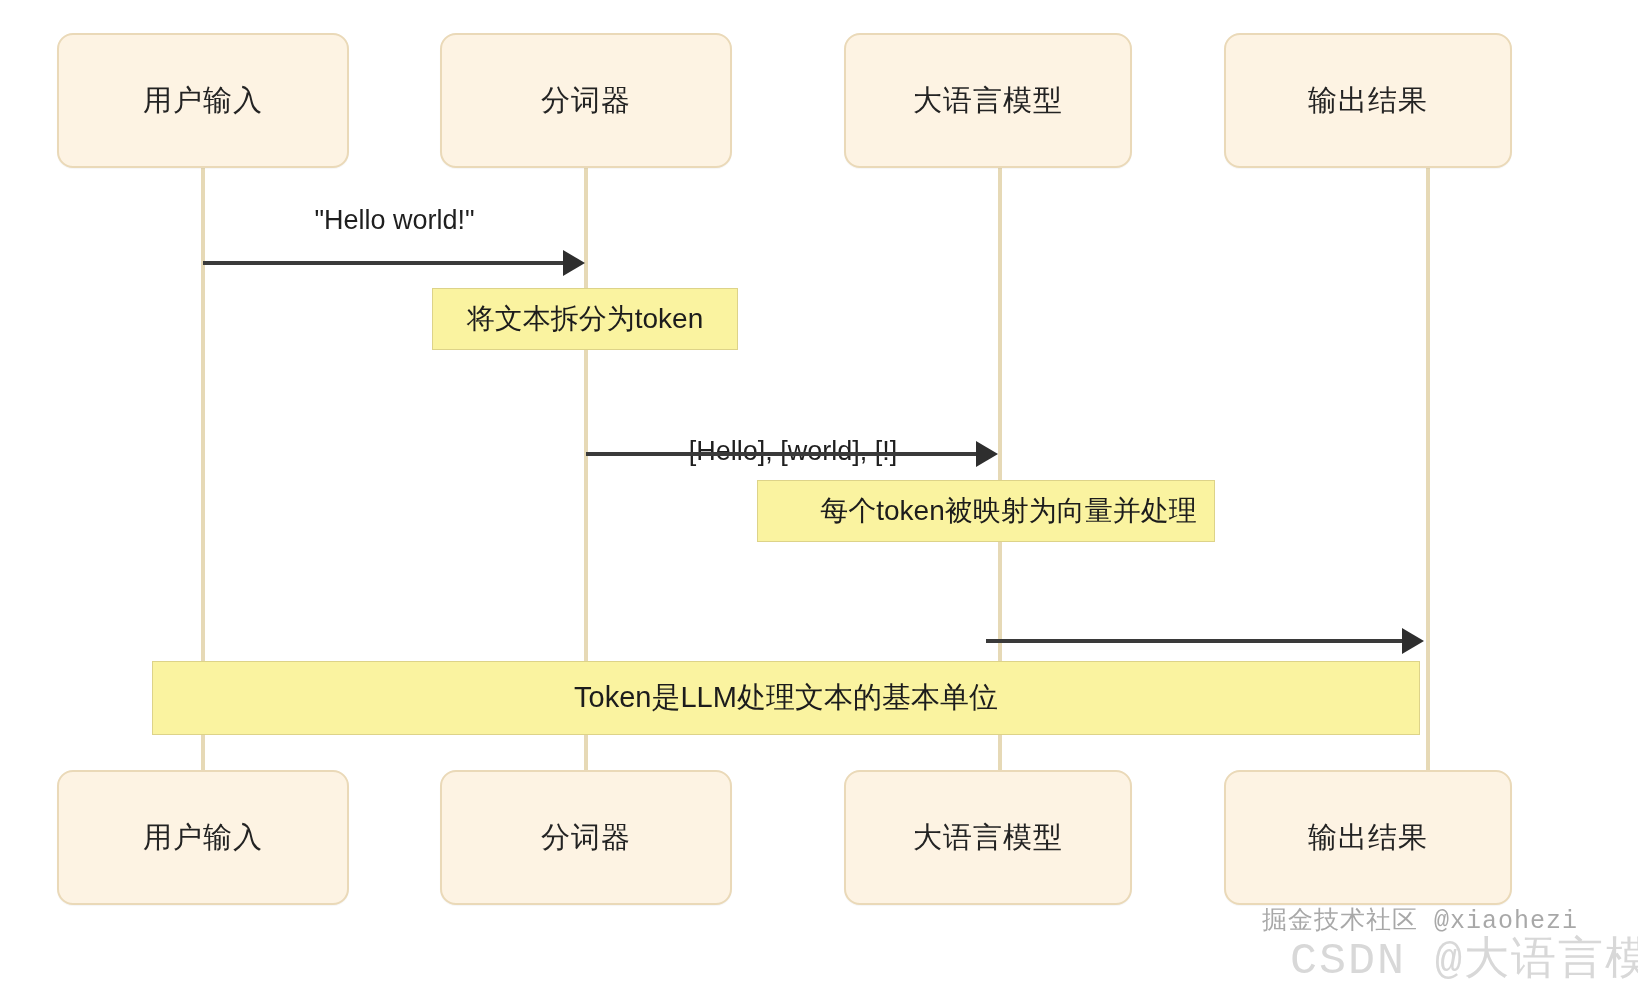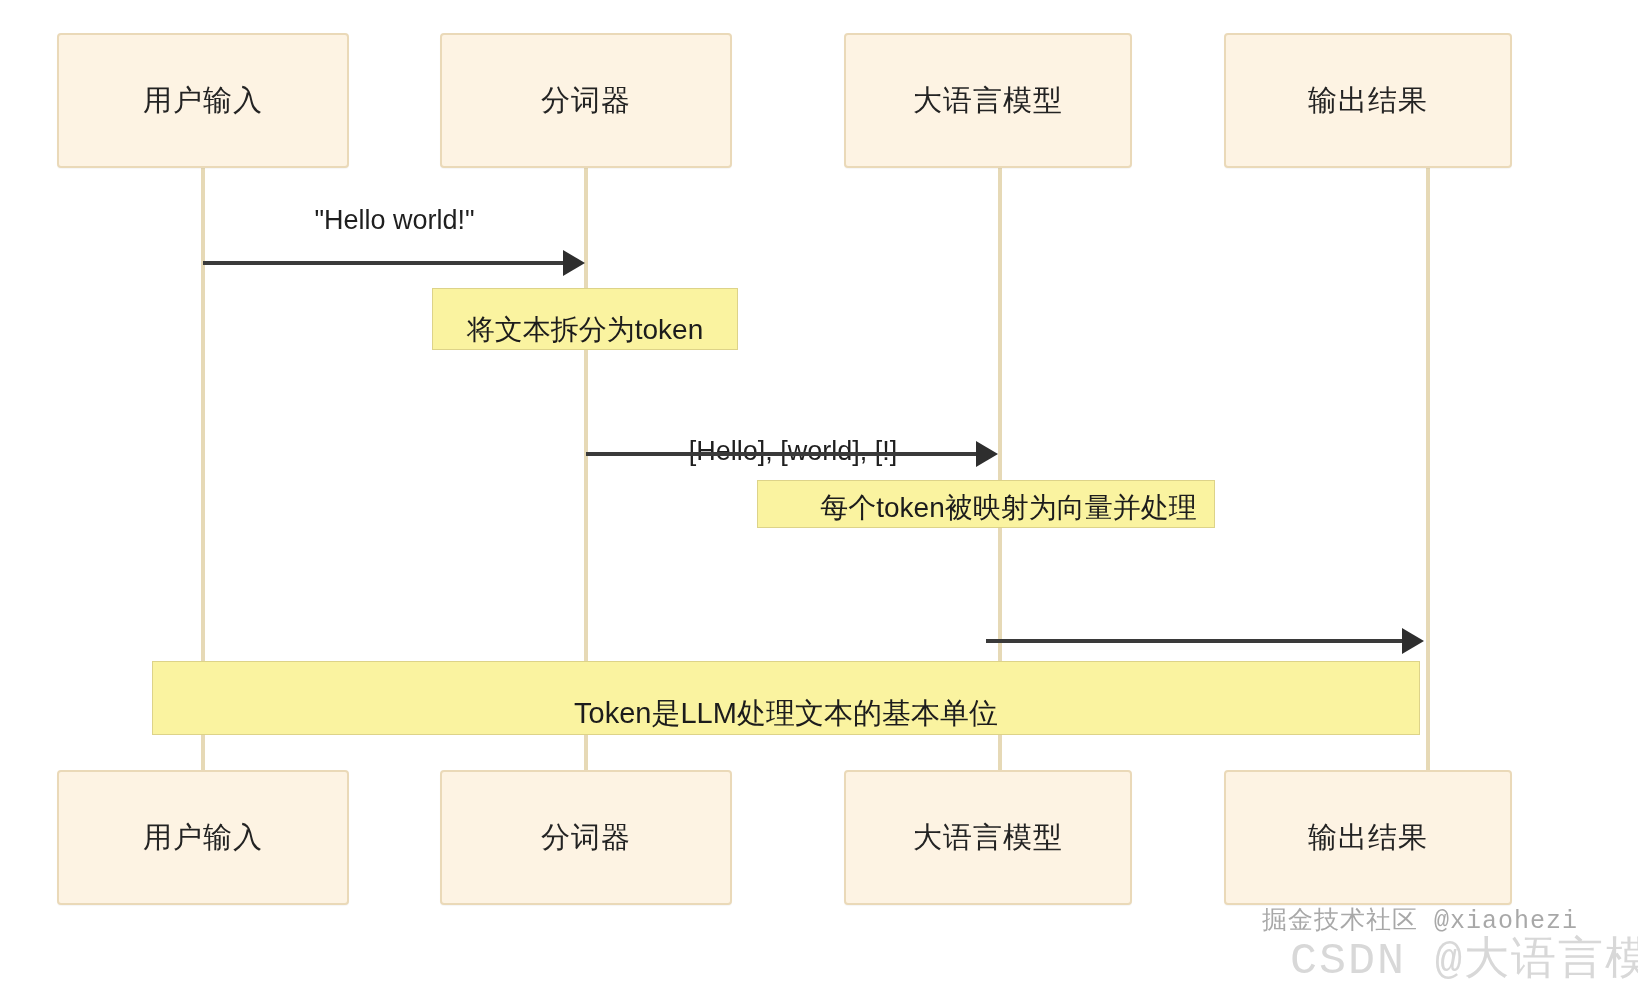--- a/index.html
+++ b/index.html
@@ -25,21 +25,21 @@
     width: 4px;
     background: #e6d9b6;
   }
 
   
   .participant {
     position: absolute;
     box-sizing: border-box;
     background: #fdf3e3;
     border: 2px solid #ead9b8;
-    border-radius: 4px;
+    border-radius: 16px;
     display: flex;
     align-items: center;
     justify-content: center;
     color: #232323;
     font-size: 29px;
     letter-spacing: 1px;
     box-shadow: 0 1px 1px rgba(0,0,0,0.04);
   }
 
   
@@ -64,21 +64,21 @@
     text-align: center;
   }
 
   
   .note {
     position: absolute;
     box-sizing: border-box;
     background: #faf3a0;
     border: 1px solid #ddd389;
     display: flex;
-    align-items: flex-end;
+    align-items: center;
     justify-content: center;
     color: #1c1c1c;
     font-size: 28px;
     white-space: nowrap;
   }
   .note.wide {
     font-size: 29px;
   }
 
   
@@ -129,21 +129,21 @@
   <div class="msg-head" style="left:563px; top:250px;"></div>
 
   <div class="note" style="left:432px; top:288px; width:306px; height:62px;">
     <span>将文本拆分为token</span>
   </div>
 
   <div class="msg-label" style="left:586px; top:396px; width:414px;margin-top:40px;">[Hello], [world], [!]</div>
   <div class="msg-line" style="left:586px; top:452px; width:392px;"></div>
   <div class="msg-head" style="left:976px; top:441px;"></div>
 
-  <div class="note" style="left:757px; top:480px; width:458px; height:48px;padding-left:45px;">
+  <div class="note" style="left:757px; top:480px; width:458px; height:62px;padding-left:45px;">
     <span>每个token被映射为向量并处理</span>
   </div>
 
   <div class="msg-line" style="left:986px; top:639px; width:418px;"></div>
   <div class="msg-head" style="left:1402px; top:628px;"></div>
 
   <div class="note wide" style="left:152px; top:661px; width:1268px; height:74px;">
     <span>Token是LLM处理文本的基本单位</span>
   </div>
 

